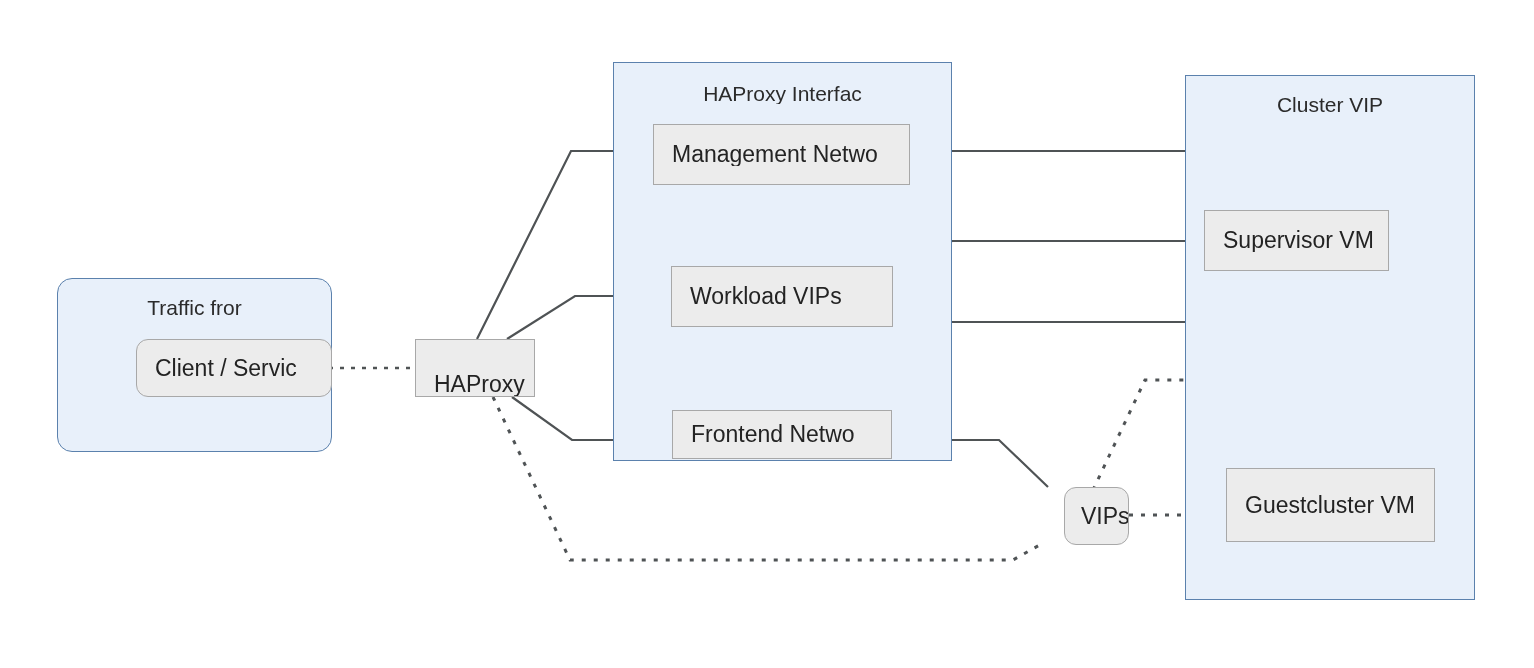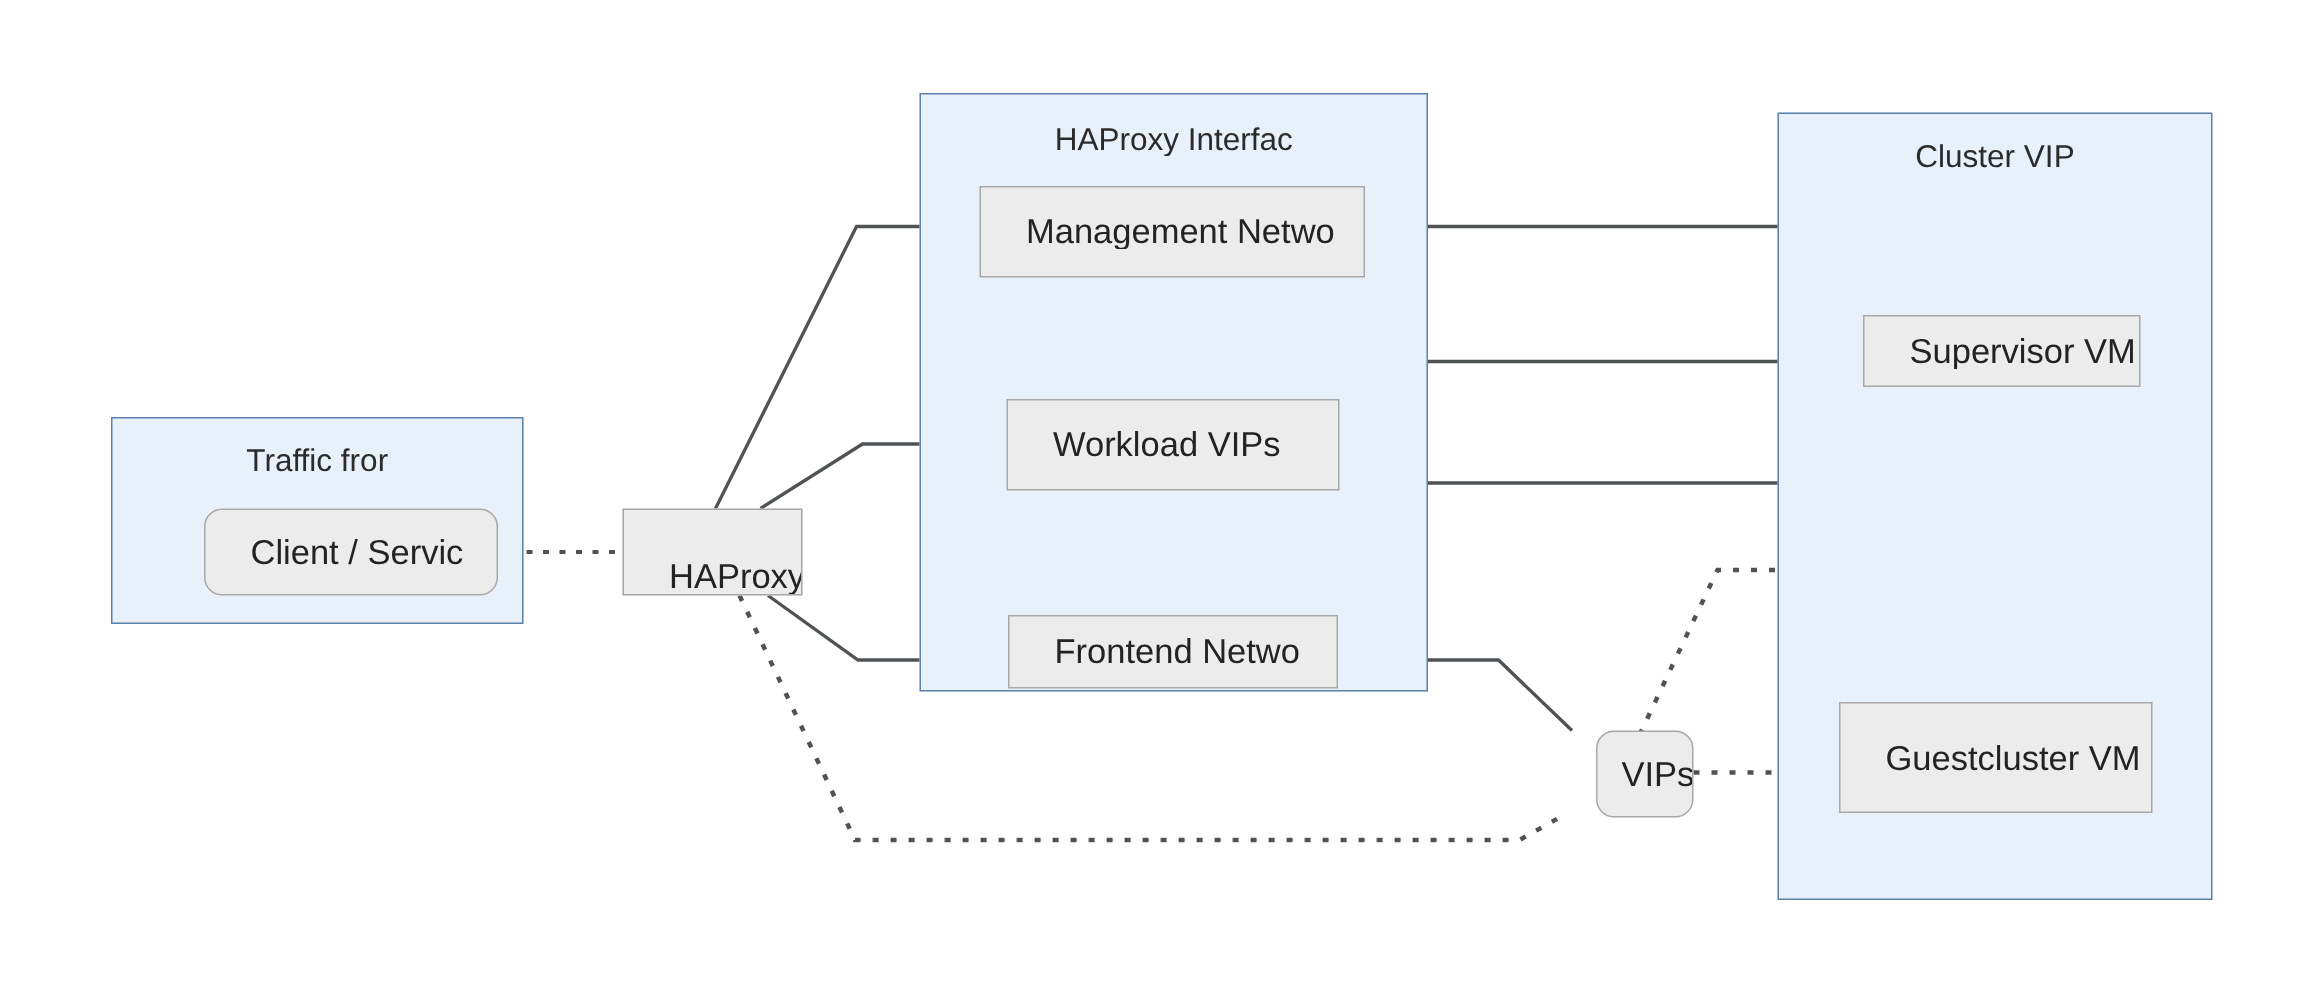--- a/index.html
+++ b/index.html
@@ -47,21 +47,21 @@
     background: #ececec;
     border: 1.3px solid #a8a8a8;
     box-sizing: border-box;
     display: flex;
     align-items: center;
     justify-content: flex-start;
     overflow: hidden;
     white-space: nowrap;
     font-size: 23px;
     color: #232323;
-    padding-left: 30px;
+    padding-left: 18px;
   }
   .node.round {
     border-radius: 12px;
     margin-left: 36px;
   }
   .node-label {
     display: block;
     overflow: hidden;
     white-space: nowrap;
     line-height: 1;
@@ -95,21 +95,21 @@
 
     <path d="M892,440 L999,440 L1048,487" fill="none" stroke="#4f5355" stroke-width="2.2"></path>
 
     <path d="M493,397 L570,560 L1013,560 L1045,542" fill="none" stroke="#4f5355" stroke-width="3" stroke-dasharray="4 8" stroke-linecap="butt"></path>
 
     <path d="M1093,490 L1145,380 L1190,380 L1293,277" fill="none" stroke="#4f5355" stroke-width="3" stroke-dasharray="4 8" stroke-linecap="butt" marker-end="url(#arrowhead)"></path>
 
     <path d="M1105,515 L1206,515 L1218,499" fill="none" stroke="#4f5355" stroke-width="3" stroke-dasharray="4 8" stroke-linecap="butt" marker-end="url(#arrowhead)"></path>
   </svg>
 
-  <div class="subgraph" id="sg-traffic" style="left:74px; top:278px; width:275px; height:138px;">
+  <div class="subgraph" id="sg-traffic" style="left:57px; top:278px; width:275px; height:174px;border-radius:15px;">
     <div class="subgraph-title" style="top:18px;">Traffic fror</div>
   </div>
 
   <div class="subgraph" id="sg-haproxy-interfaces" style="left:613px; top:62px; width:339px; height:399px;">
     <div class="subgraph-title" style="top:20px;">HAProxy Interfac</div>
   </div>
 
   <div class="subgraph" id="sg-cluster-vip" style="left:1185px; top:75px; width:290px; height:525px;">
     <div class="subgraph-title" style="top:18px;">Cluster VIP</div>
   </div>
@@ -131,21 +131,21 @@
   </div>
 
   <div class="node" style="left:672px; top:410px; width:220px; height:49px;">
     <span class="node-label">Frontend Netwo</span>
   </div>
 
   <div class="node round" style="left:1028px; top:487px; width:65px; height:58px; padding-left:16px;">
     <span class="node-label">VIPs</span>
   </div>
 
-  <div class="node" style="left:1242px; top:210px; width:185px; height:48px;text-align:right;">
+  <div class="node" style="left:1204px; top:210px; width:185px; height:61px;text-align:right;">
     <span class="node-label">Supervisor VM</span>
   </div>
 
   <div class="node" style="left:1226px; top:468px; width:209px; height:74px;">
     <span class="node-label">Guestcluster VM</span>
   </div>
 
 </div>
 
 </body></html>

